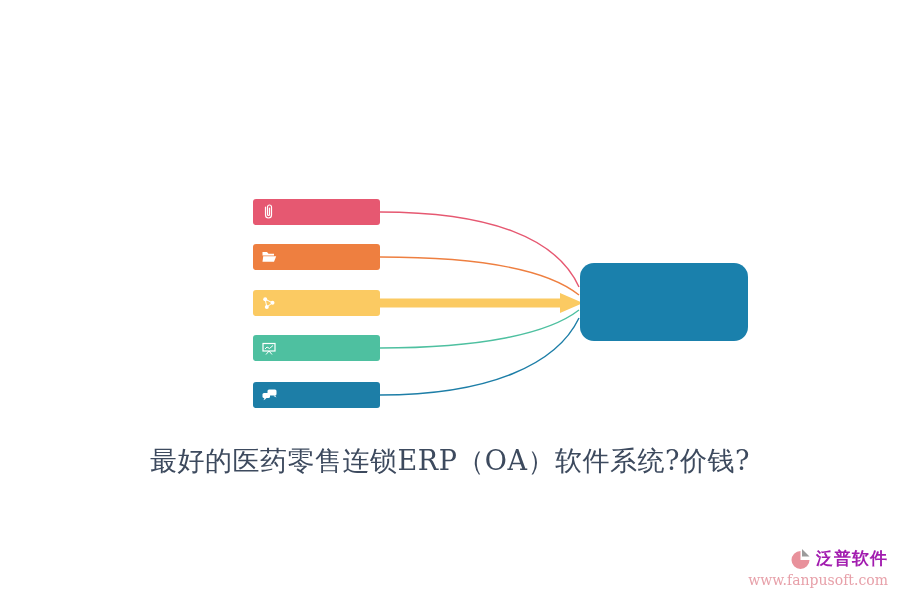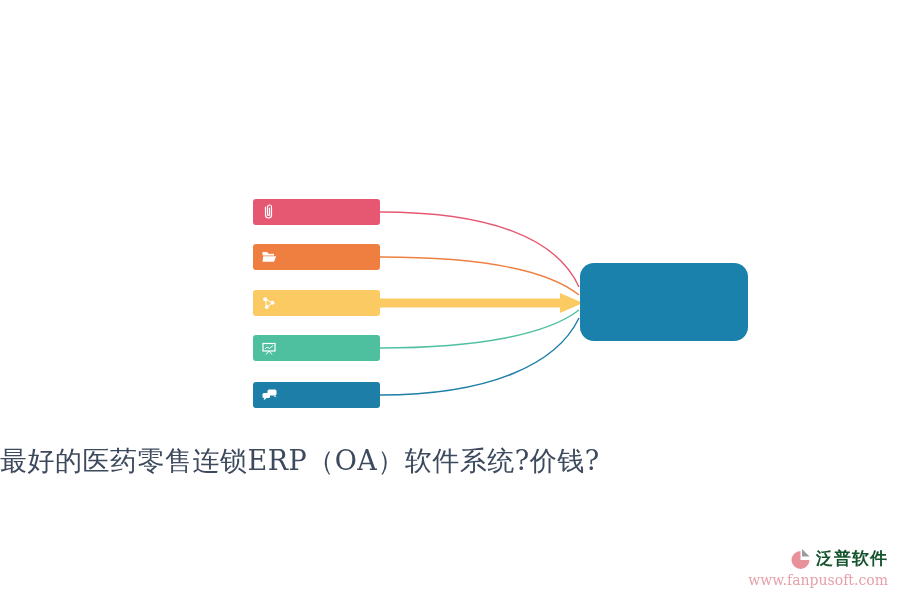--- a/index.html
+++ b/index.html
@@ -12,28 +12,28 @@
   .bar{
     position:absolute;left:253px;width:127px;height:26px;border-radius:3px;
     display:flex;align-items:center;padding-left:9px;box-sizing:border-box;
   }
   .bar svg{display:block;}
   .bar1{top:199px;} .bar2{top:244px;} .bar3{top:290px;} .bar4{top:335px;} .bar5{top:382px;}
   .target{
     position:absolute;left:580px;top:263px;width:168px;height:78px;border-radius:14px;
   }
   .caption{
-    position:absolute;left:0;top:443px;width:900px;
+    position:absolute;left:0;top:443px;width:900px;text-align:center;
     font-family:"DejaVu Serif","Liberation Serif",serif;
     font-size:27px;color:#3d4a5e;letter-spacing:0.5px;white-space:nowrap;
   }
   .footer{position:absolute;right:12px;bottom:12px;text-align:right;}
   .brandline{display:flex;align-items:center;justify-content:flex-end;gap:4px;}
   .brand{
-    font-size:17px;font-weight:bold;color:#14532d;
+    font-size:17px;font-weight:bold;color:#a21caf;
     font-family:Liberation Sans, sans-serif;letter-spacing:1px;
   }
   .url{font-size:14px;color:#e7a0a9;margin-top:2px;font-family:"DejaVu Serif","Liberation Serif",serif;}
 </style>
 </head>
 <body>
 
 <div class="stage">
 
   <svg class="connectors" width="900" height="600" viewBox="0 0 900 600">

